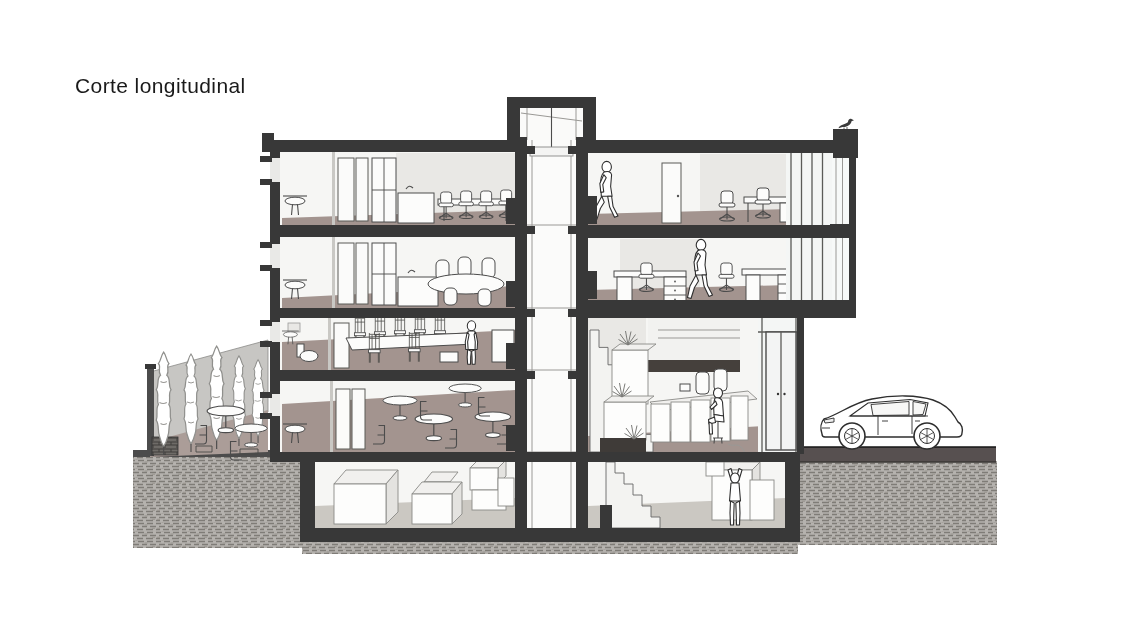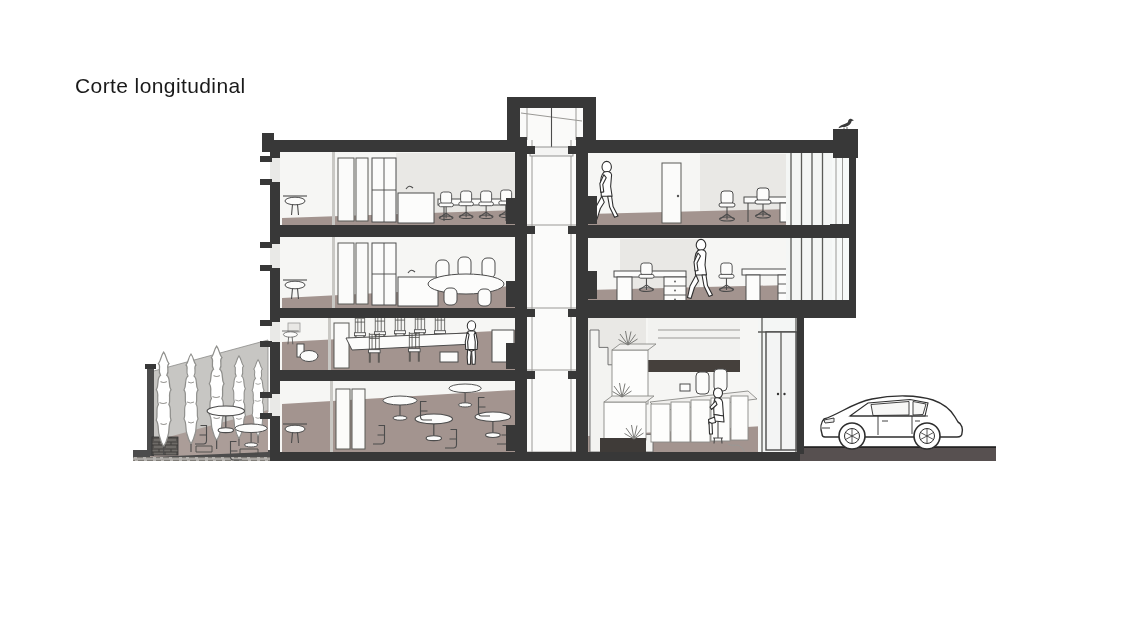--- a/index.html
+++ b/index.html
@@ -1,16 +1,16 @@
 <!DOCTYPE html>
 <html style="--background: #ffffff; --ink: #1a1a1a; --structure: #383838; --floor: #a3948f; --terrace: #ab9d98; --concrete: #cbc8c2; --earth: #b5b2ae; --earth-dash: #7f7c77; --street: #575050; --garden-wall: #c7c6c3; --wall-back: #f6f6f4; --wall-panel: #e9e8e5; --glass: #f4f6f5; --mezzanine: #45403c; --outline: #2e2e2e; --line: #4c4c4c; --line-light: #9a9996;"><head>
 <meta charset="utf-8">
 <style>
   html,body{margin:0;padding:0;background:var(--background,#fff);}
-  #stage{position:relative;width:1121px;height:461px;background:var(--background,#fff);overflow:hidden;}
+  #stage{position:relative;width:1121px;height:631px;background:var(--background,#fff);overflow:hidden;}
   svg{display:block}
   text.t{font:21px "Liberation Sans","DejaVu Sans",sans-serif;fill:var(--ink,#1a1a1a);letter-spacing:.4px}
   .p-earth{fill:var(--earth)} 
   .p-dash{stroke:var(--earth-dash);stroke-width:1.4;fill:none}
   .p-dash2{stroke:#98948e;stroke-width:1.1;fill:none}
   .s{fill:var(--structure)}
   .fl{fill:var(--floor)}
   .ter{fill:var(--terrace)}
   .cc{fill:var(--concrete)}
   .wb{fill:var(--wall-back)}

